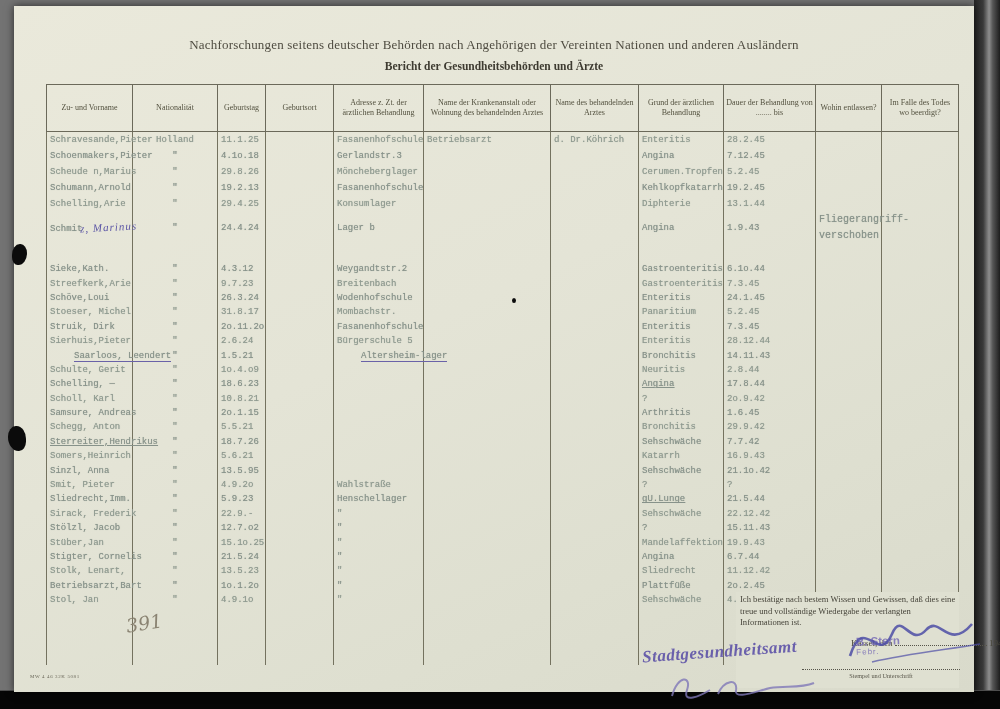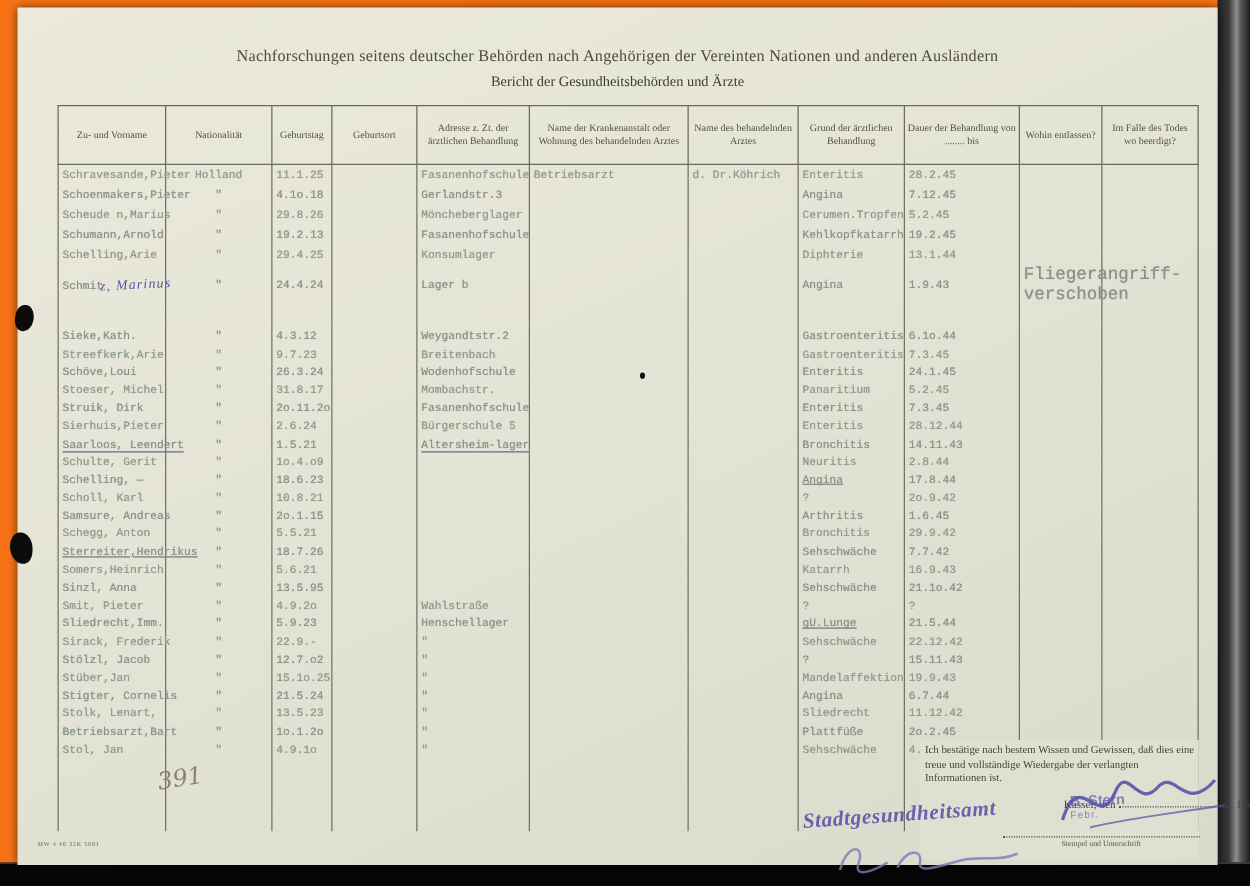--- a/index.html
+++ b/index.html
@@ -1,42 +1,42 @@
 <!DOCTYPE html>
 <html><head>
 <meta charset="utf-8">
 <style>
   html,body{margin:0;padding:0;background:#141414;}
-  .scene{position:relative;width:1000px;height:709px;background:#f97316;overflow:hidden;
+  .scene{position:relative;width:1000px;height:709px;background:#737373;overflow:hidden;
          font-family:"Liberation Serif", serif;}
   .edge-right{position:absolute;right:0;top:0;width:26px;height:100%;
     background:linear-gradient(90deg,#242424 0%,#3a3a3a 35%,#8e8e8e 58%,#565656 72%,#1d1d1d 100%);}
   .edge-bottom{position:absolute;left:0;bottom:0;width:100%;height:18px;background:#060606;border-top:1px solid #4e4e4e;}
   .paper{position:absolute;left:14px;top:6px;width:960px;height:686px;
     background:linear-gradient(155deg,#eae9db 0%,#e4e4d6 45%,#dedfd0 75%,#d9dacb 100%);
     box-shadow:0 0 8px rgba(0,0,0,.65);}
   .title{position:absolute;top:31px;left:0;right:0;text-align:center;font-size:13px;color:#4f4c41;letter-spacing:.2px;}
-  .subtitle{position:absolute;top:54px;left:0;right:0;text-align:center;font-size:11.5px;font-weight:normal;color:#3e3b31;}
+  .subtitle{position:absolute;top:54px;left:0;right:0;text-align:center;font-size:11.5px;font-weight:bold;color:#3e3b31;}
   table.report{position:absolute;left:32px;top:78px;width:912px;border-collapse:collapse;table-layout:fixed;}
   col.c0{width:86px}col.c1{width:85px}col.c2{width:48px}col.c3{width:68px}col.c4{width:90px}
   col.c5{width:127px}col.c6{width:88px}col.c7{width:85px}col.c8{width:92px}col.c9{width:66px}col.c10{width:77px}
   th{border:1px solid #6b695a;font-weight:normal;font-size:8px;line-height:1.25;color:#53513f;
      text-align:center;vertical-align:middle;height:44px;padding:1px 2px;}
   td{border-left:1px solid #74725f;border-right:1px solid #74725f;height:14.4px;line-height:14px;
      font-family:"Liberation Mono", monospace;font-size:9px;color:#87928a;padding:0 3px;
      white-space:nowrap;overflow:visible;vertical-align:middle;
      text-shadow:0 0 .7px rgba(125,140,130,.7);}
   tbody tr:nth-child(odd) td{color:#909b91;}
   tbody tr:nth-child(-n+6) td{height:16px;line-height:16px;}
   tr.gap td{height:18px;}
   tr.ext td{height:58px;}
   td.coli1{text-align:center;}
-  td.coli9{white-space:normal;line-height:11px;font-size:14px;}
+  td.coli9{white-space:normal;line-height:11px;font-size:10px;}
   .ul{text-decoration:underline;}
-  .hand-ul{border-bottom:1.5px solid #6a62a8;}
+  .hand-ul{border-bottom:1.5px solid #6a62a8;margin-left:24px;}
   .hand{font-family:"Liberation Serif",serif;font-style:italic;color:#5b55a5;font-size:11px;
         letter-spacing:1px;display:inline-block;transform:rotate(-3deg);margin-left:-2px;text-shadow:none;}
   .cert-bg{position:absolute;left:722px;top:586px;width:223px;height:96px;background:#dfe0d1;}
   .cert-text{position:absolute;left:726px;top:588px;width:216px;font-size:8.6px;color:#47453b;line-height:1.35;}
   .kassel-line{position:absolute;left:837px;top:631px;font-size:9px;color:#4a483d;white-space:nowrap;}
   .dots{display:inline-block;width:92px;border-bottom:1px dotted #56544a;height:8px;}
   .sig-rule{position:absolute;left:788px;top:663px;width:158px;border-top:1px dotted #56544a;}
   .sig-caption{position:absolute;left:788px;top:666px;width:158px;text-align:center;font-size:6.3px;color:#5a584c;}
   .stamp-right{position:absolute;left:842px;top:629px;color:#7a6eb6;font-family:"Liberation Sans",sans-serif;
     font-weight:bold;font-size:11.5px;transform:rotate(-2deg);opacity:.85;line-height:1.1;}

